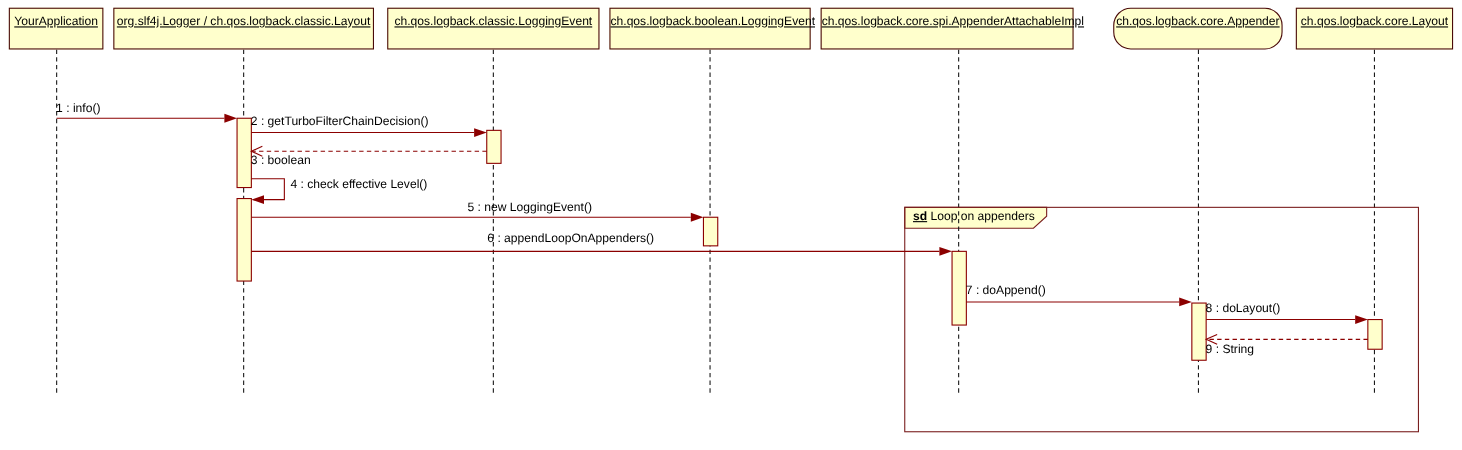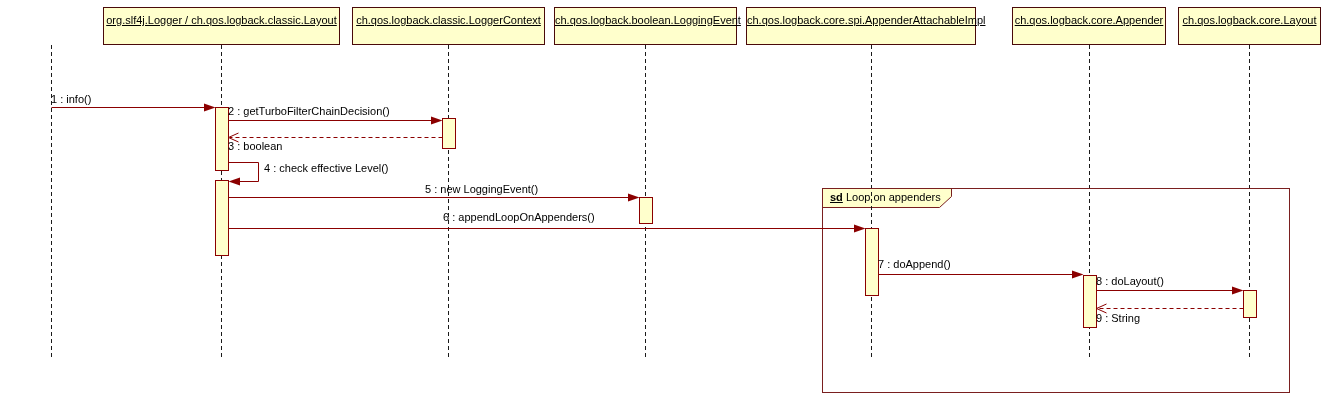--- a/index.html
+++ b/index.html
@@ -84,25 +84,26 @@
     <line class="msg" x1="878.5" y1="274.5" x2="1072" y2="274.5"></line>
     <polygon class="head" points="1083.5,274.5 1072,270.5 1072,278.5"></polygon>
 
     <line class="msg" x1="1096.5" y1="290.5" x2="1232" y2="290.5"></line>
     <polygon class="head" points="1243.5,290.5 1232,286.5 1232,294.5"></polygon>
 
     <line class="msg-dashed" x1="1243.5" y1="308.5" x2="1098" y2="308.5"></line>
     <polyline class="openhead" points="1106.5,304 1096.5,308.5 1106.5,313"></polyline>
   </svg>
 
+  <div class="participant" style="left:8px;width:86px;"><span>YourApplication</span></div>
   <div class="participant" style="left:103px;width:237px;"><span>org.slf4j.Logger / ch.qos.logback.classic.Layout</span></div>
-  <div class="participant" style="left:352px;width:193px;"><span>ch.qos.logback.classic.LoggerContext</span></div>
+  <div class="participant" style="left:352px;width:193px;"><span>ch.qos.logback.classic.LoggingEvent</span></div>
   <div class="participant" style="left:554px;width:183px;"><span>ch.qos.logback.boolean.LoggingEvent</span></div>
   <div class="participant" style="left:746px;width:230px;"><span>ch.qos.logback.core.spi.AppenderAttachableImpl</span></div>
-  <div class="participant" style="left:1012px;width:154px;"><span>ch.qos.logback.core.Appender</span></div>
+  <div class="participant" style="left:1012px;width:154px;border-radius:16px;"><span>ch.qos.logback.core.Appender</span></div>
   <div class="participant" style="left:1178px;width:143px;"><span>ch.qos.logback.core.Layout</span></div>
 
   <span class="mlabel" style="left:51px;width:164px;top:93px;">1 : info()</span>
   <span class="mlabel" style="left:228px;width:214px;top:105px;">2 : getTurboFilterChainDecision()</span>
   <span class="mlabel" style="left:228px;width:214px;top:140px;">3 : boolean</span>
   <span class="mlabel leftalign" style="left:264px;top:162px;">4 : check effective Level()</span>
   <span class="mlabel" style="left:425px;width:205px;top:183px;">5 : new LoggingEvent()</span>
   <span class="mlabel" style="left:443px;width:205px;top:211px;">6 : appendLoopOnAppenders()</span>
   <span class="mlabel" style="left:878px;width:205px;top:258px;">7 : doAppend()</span>
   <span class="mlabel" style="left:1096px;width:147px;top:275px;">8 : doLayout()</span>

